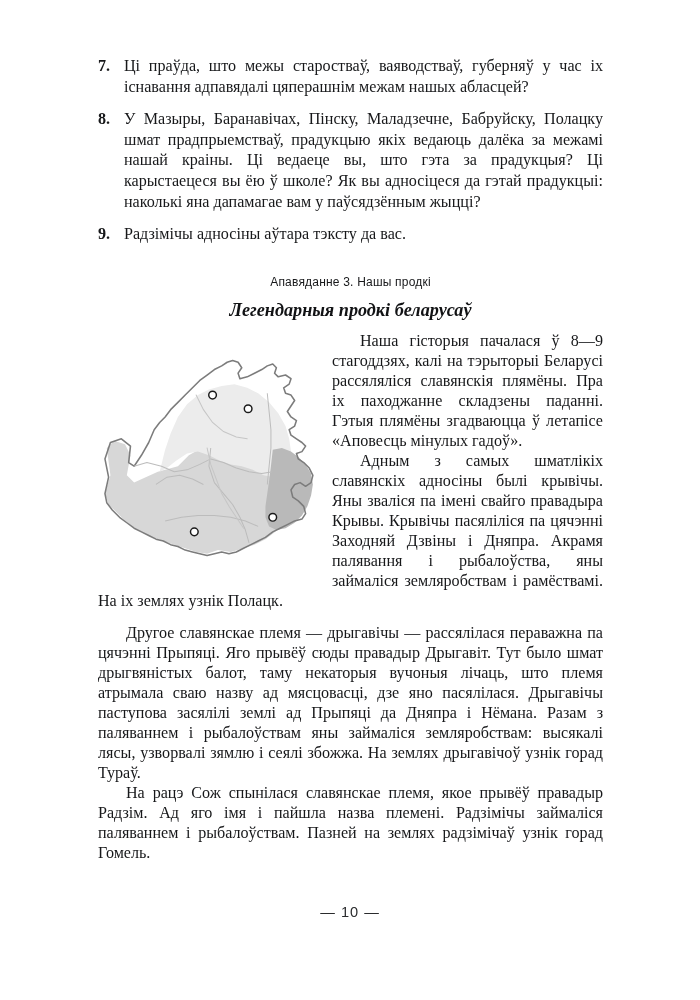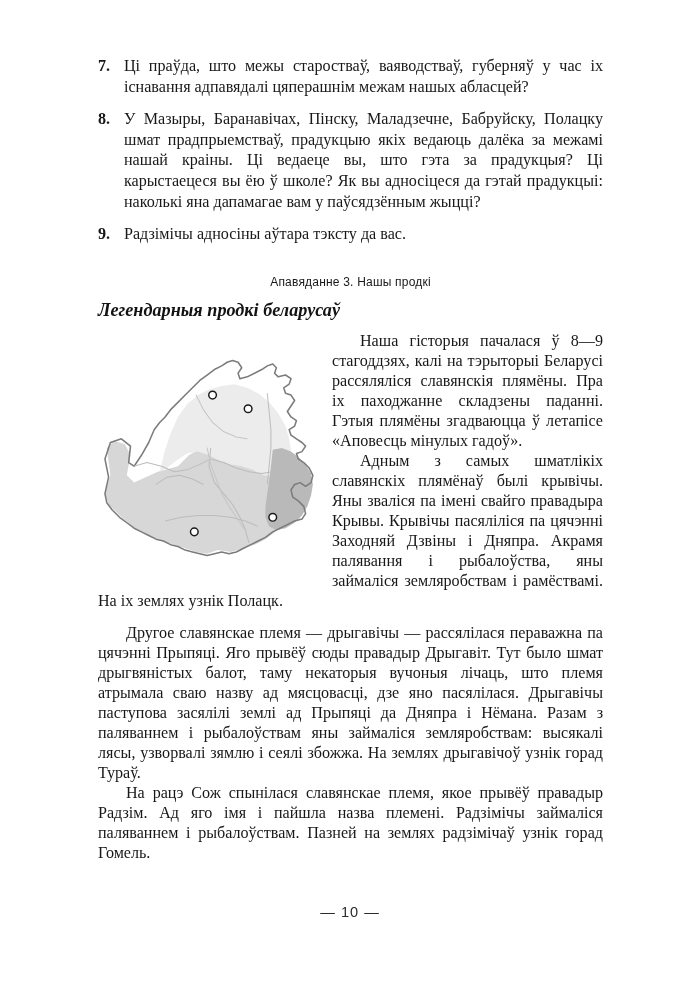--- a/index.html
+++ b/index.html
@@ -52,20 +52,21 @@
   
   .story-head {
     text-align: center;
     font-family: "Liberation Sans", "DejaVu Sans", sans-serif;
     font-size: 12px;
     letter-spacing: 0.2px;
     margin-top: 30px;
     color: #17181a;
   }
   .story-title {
+    text-align: center;
     font-family: "Liberation Serif", "DejaVu Serif", serif;
     font-weight: bold;
     font-style: italic;
     font-size: 18.2px;
     margin-top: 11px;
     color: #111214;
   }
 
   
   .body-text {
@@ -189,21 +190,21 @@
           <g>
             <circle cx="130" cy="62" r="4.2" fill="#ffffff" stroke="#1a1a1a" stroke-width="1.6"></circle>
             <circle cx="169" cy="77" r="4.2" fill="#ffffff" stroke="#1a1a1a" stroke-width="1.6"></circle>
             <circle cx="196" cy="196" r="4.2" fill="#ffffff" stroke="#1a1a1a" stroke-width="1.6"></circle>
             <circle cx="110" cy="212" r="4.2" fill="#ffffff" stroke="#1a1a1a" stroke-width="1.6"></circle>
           </g>
         </svg>
       </div>
 
       <p>Наша гісторыя пачалася ў 8—9 стагоддзях, калі на тэрыторыі Беларусі рассяляліся славянскія плямёны. Пра іх паходжанне складзены паданні. Гэтыя плямёны згадваюцца ў летапісе «Аповесць мінулых гадоў».</p>
-      <p>Адным з самых шматлікіх славянскіх плямёнаў былі крывічы. Яны зваліся па імені свайго правадыра Крывы. Крывічы пасяліліся па цячэнні Заходняй Дзвіны і Дняпра. Акрамя палявання і рыбалоўства, яны займаліся земляробствам і рамёствамі. На іх землях узнік Полацк.</p>
+      <p>Адным з самых шматлікіх славянскіх адносіны былі крывічы. Яны зваліся па імені свайго правадыра Крывы. Крывічы пасяліліся па цячэнні Заходняй Дзвіны і Дняпра. Акрамя палявання і рыбалоўства, яны займаліся земляробствам і рамёствамі. На іх землях узнік Полацк.</p>
     </div>
 
     <div class="clear"></div>
 
     <div class="body-text para-block">
       <p>Другое славянскае племя — дрыгавічы — рассялілася пераважна па цячэнні Прыпяці. Яго прывёў сюды правадыр Дрыгавіт. Тут было шмат дрыгвяністых балот, таму некаторыя вучоныя лічаць, што племя атрымала сваю назву ад мясцовасці, дзе яно пасялілася. Дрыгавічы паступова засялілі землі ад Прыпяці да Дняпра і Нёмана. Разам з паляваннем і рыбалоўствам яны займаліся земляробствам: высякалі лясы, узворвалі зямлю і сеялі збожжа. На землях дрыгавічоў узнік горад Тураў.</p>
       <p>На рацэ Сож спынілася славянскае племя, якое прывёў правадыр Радзім. Ад яго імя і пайшла назва племені. Радзімічы займаліся паляваннем і рыбалоўствам. Пазней на землях радзімічаў узнік горад Гомель.</p>
     </div>
 
   </div>

